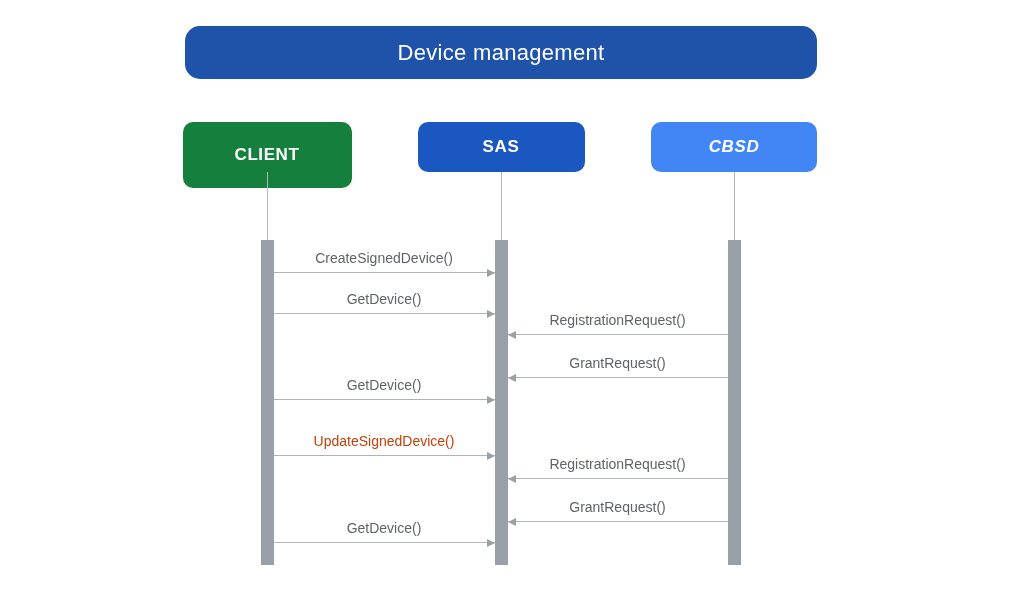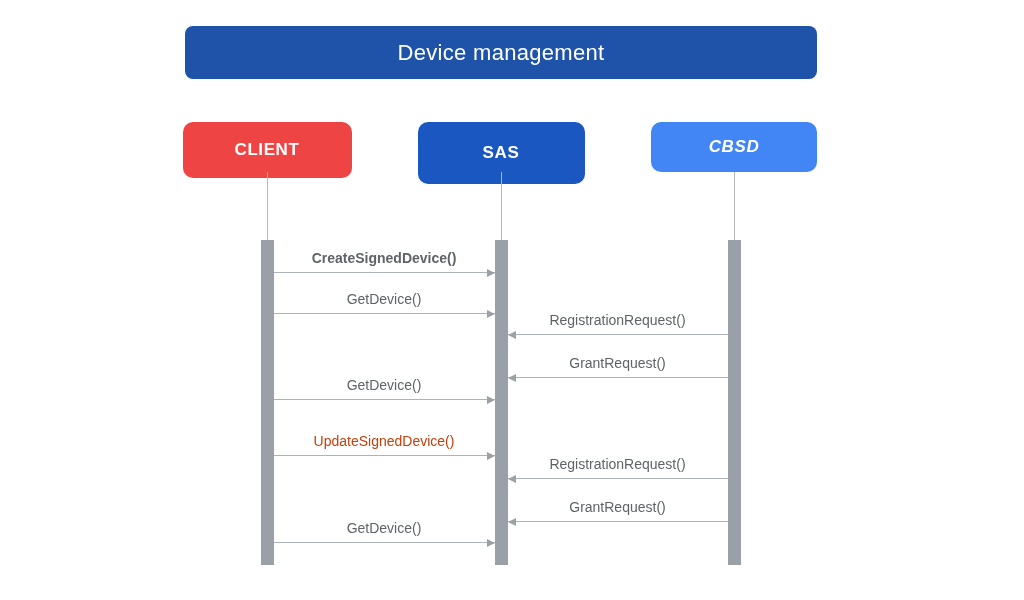--- a/index.html
+++ b/index.html
@@ -14,21 +14,21 @@
     height: 600px;
     background: #ffffff;
     overflow: hidden;
   }
   .title-banner {
     position: absolute;
     left: 185px;
     top: 26px;
     width: 632px;
     height: 53px;
-    border-radius: 8px;
+    border-radius: 15px;
     display: flex;
     align-items: center;
     justify-content: center;
   }
   .title-banner span {
     color: #ffffff;
     font-size: 22px;
     font-weight: 400;
     letter-spacing: 0.3px;
   }
@@ -72,38 +72,38 @@
   }
 </style>
 </head>
 <body>
 
 <div class="canvas">
   <div class="title-banner" style="background: rgb(30, 83, 169);">
     <span style="color: rgb(255, 255, 255);">Device management</span>
   </div>
   <div id="diagram">
-      <div class="actor-box" style="left: 182.5px; top: 122px; width: 169px; height: 56px; background: #ef4444;">
+      <div class="actor-box" style="left: 182.5px; top: 122px; width: 169px; height: 66px; background: #15803d;">
         <span>CLIENT</span>
       </div>
       <div class="lifeline-stub" style="left: 267px; top: 172px; height: 68px; background: rgb(180, 183, 186);"></div>
       <div class="activation-bar" style="left: 260.5px; top: 240px; width: 13px; height: 325px; background: rgb(154, 160, 168);"></div>
-      <div class="actor-box" style="left: 417.5px; top: 122px; width: 167px; height: 62px; background: rgb(26, 87, 192); text-align: right;">
+      <div class="actor-box" style="left: 417.5px; top: 122px; width: 167px; height: 50px; background: rgb(26, 87, 192); text-align: right;">
         <span>SAS</span>
       </div>
       <div class="lifeline-stub" style="left: 501px; top: 172px; height: 68px; background: rgb(180, 183, 186);"></div>
       <div class="activation-bar" style="left: 494.5px; top: 240px; width: 13px; height: 325px; background: rgb(154, 160, 168);"></div>
       <div class="actor-box" style="left: 651px; top: 122px; width: 166px; height: 50px; background: rgb(66, 133, 244); font-style: italic;">
         <span>CBSD</span>
       </div>
       <div class="lifeline-stub" style="left: 734px; top: 172px; height: 68px; background: rgb(180, 183, 186);"></div>
       <div class="activation-bar" style="left: 727.5px; top: 240px; width: 13px; height: 325px; background: rgb(154, 160, 168);"></div>
       <div class="msg-line" style="left: 273.5px; width: 221px; top: 272px; background: rgb(174, 179, 184);"></div>
       <div class="msg-head" style="top: 268.5px; border-top: 4px solid transparent; border-bottom: 4px solid transparent; left: 486.5px; border-left: 8px solid rgb(154, 160, 166);"></div>
-      <div class="msg-label" style="left: 273.5px; width: 221px; top: 249px; color: rgb(95, 99, 104); font-weight: bold;">CreateSignedDevice()</div>
+      <div class="msg-label" style="left: 273.5px; width: 221px; top: 249px; color: rgb(95, 99, 104);">CreateSignedDevice()</div>
       <div class="msg-line" style="left: 273.5px; width: 221px; top: 313px; background: rgb(174, 179, 184);"></div>
       <div class="msg-head" style="top: 309.5px; border-top: 4px solid transparent; border-bottom: 4px solid transparent; left: 486.5px; border-left: 8px solid rgb(154, 160, 166);"></div>
       <div class="msg-label" style="left: 273.5px; width: 221px; top: 290px; color: rgb(95, 99, 104);">GetDevice()</div>
       <div class="msg-line" style="left: 507.5px; width: 220px; top: 334px; background: rgb(174, 179, 184);"></div>
       <div class="msg-head" style="top: 330.5px; border-top: 4px solid transparent; border-bottom: 4px solid transparent; left: 507.5px; border-right: 8px solid rgb(154, 160, 166);"></div>
       <div class="msg-label" style="left: 507.5px; width: 220px; top: 311px; color: rgb(95, 99, 104);">RegistrationRequest()</div>
       <div class="msg-line" style="left: 507.5px; width: 220px; top: 377px; background: rgb(174, 179, 184);"></div>
       <div class="msg-head" style="top: 373.5px; border-top: 4px solid transparent; border-bottom: 4px solid transparent; left: 507.5px; border-right: 8px solid rgb(154, 160, 166);"></div>
       <div class="msg-label" style="left: 507.5px; width: 220px; top: 354px; color: rgb(95, 99, 104);">GrantRequest()</div>
       <div class="msg-line" style="left: 273.5px; width: 221px; top: 399px; background: rgb(174, 179, 184);"></div>

